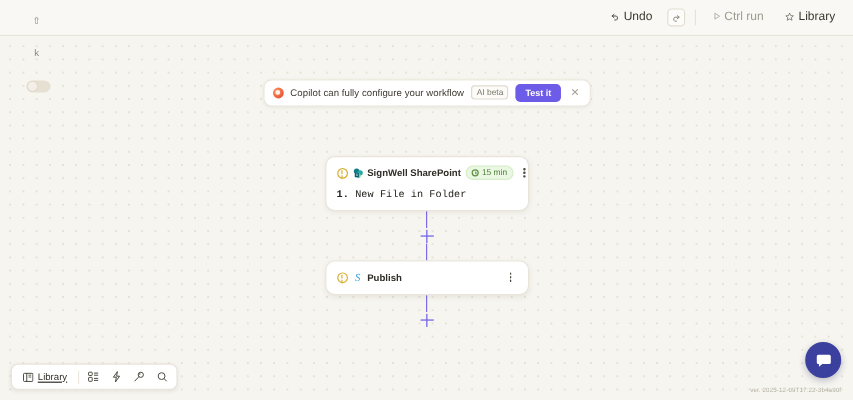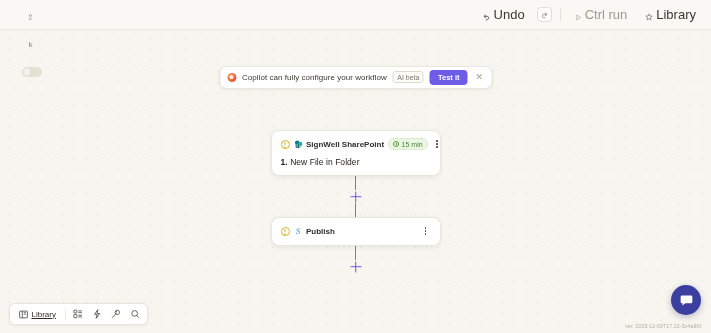--- a/index.html
+++ b/index.html
@@ -79,22 +79,22 @@
     content: "";
     position: absolute;
     width: 8.5px; height: 8.5px;
     border-radius: 50%;
     background: #f3efe6;
     top: 1px; left: 1px;
     box-shadow: 0 0 1px rgba(0,0,0,.18);
   }
 
   .tb-btn {
-    display: flex; align-items: flex-end; gap: 3px;
-    font-size: 13px; color: #3b382f;
+    display: flex; align-items: flex-start; gap: 3px;
+    font-size: 10px; color: #3b382f;
     padding: 3px 6px;
     border-radius: 4px;
     cursor: pointer;
     background: transparent;
     border: none;
     line-height: 1;
     font-family: "Liberation Sans", sans-serif;
   }
   .tb-btn.ghost { color: #9d9a8d; }
   .icon-sq {
@@ -276,20 +276,21 @@
     gap: 1.6px;
     cursor: pointer;
     flex: 0 0 auto;
   }
   .kebab i { width: 1.7px; height: 1.7px; border-radius: 50%; background: #4a483f; display:block; }
   .node-title {
     margin-top: 7px;
     font-size: 8.5px;
     color: #24221c;
     letter-spacing: .05px;
+    font-family: Liberation Mono, monospace;
   }
   .node-title b { font-weight: bold; }
 
   
   .connector {
     display: flex;
     flex-direction: column;
     align-items: center;
     width: 100%;
   }

